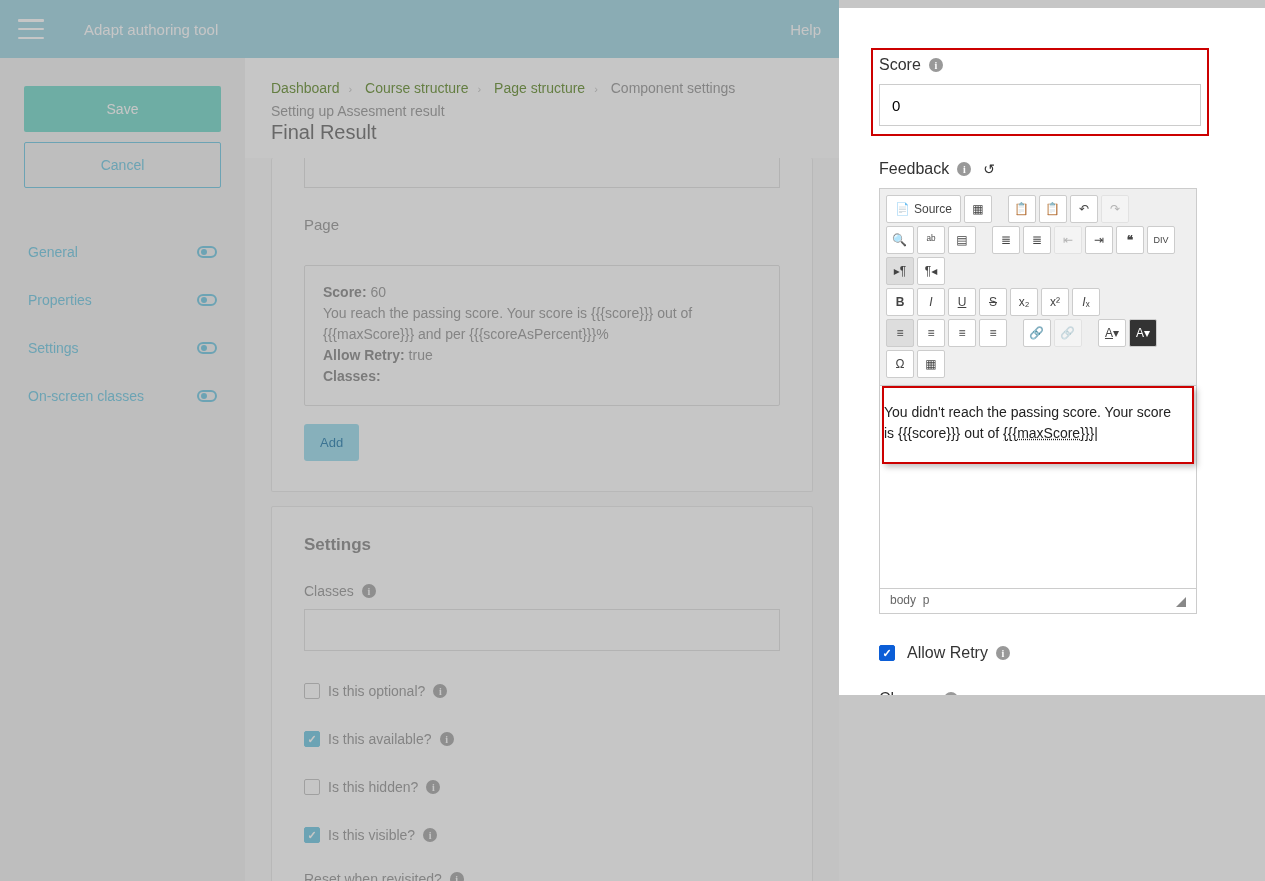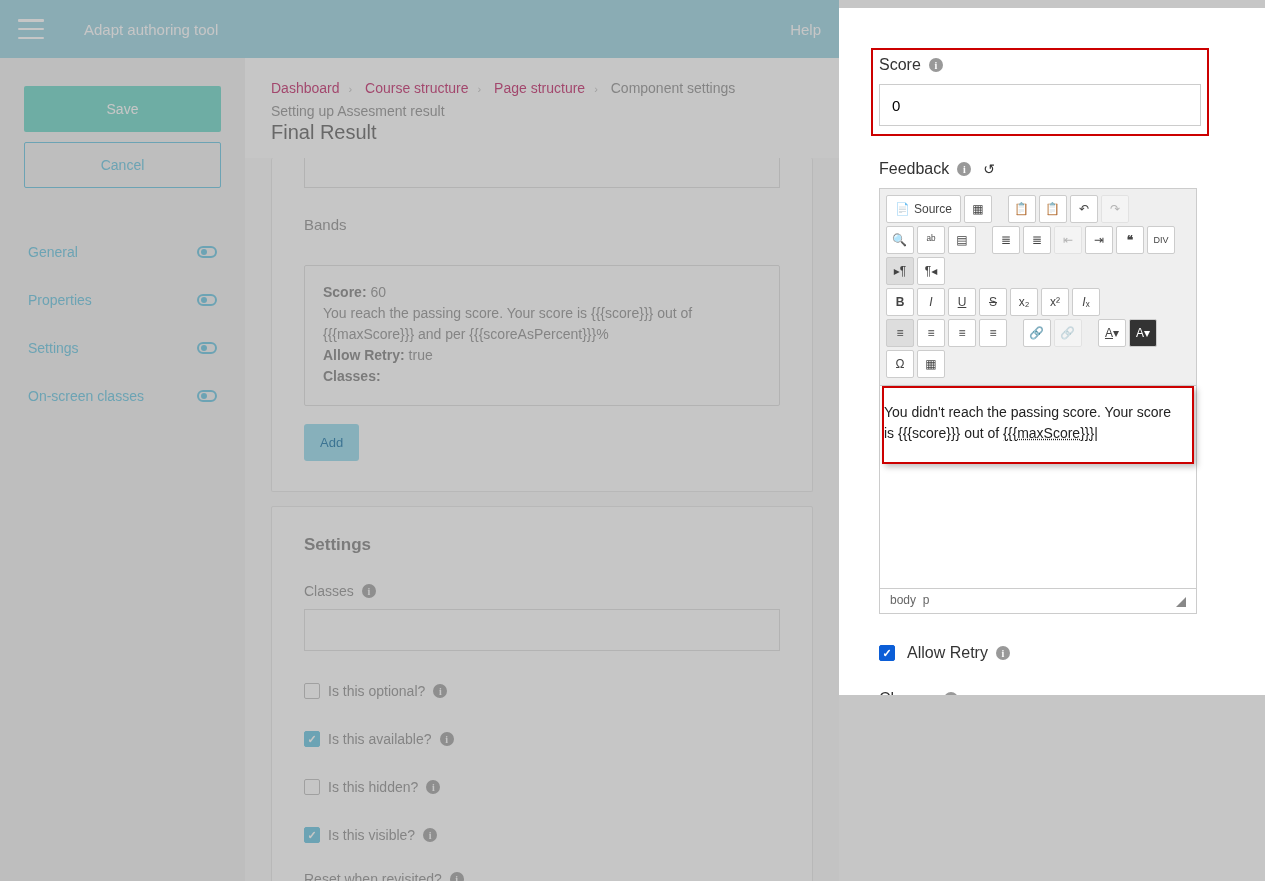--- a/index.html
+++ b/index.html
@@ -20,21 +20,21 @@
 .btn-save { background: #60D2C1; color: #fff; }
 .btn-cancel { background: #f0f0f0; border-color: #5bc0de; color: #5bc0de; }
 .nav-items { margin-top: 40px; }
 .nav-item { display: flex; justify-content: space-between; align-items: center; padding: 16px 4px; color: #5bc0de; cursor: pointer; font-size: 14px; }
 .toggle-icon { width: 20px; height: 12px; border: 2px solid #5bc0de; border-radius: 8px; position: relative; }
 .toggle-icon::after { content: ''; position: absolute; width: 6px; height: 6px; border-radius: 50%; background: #5bc0de; top: 1px; left: 1.5px; }
 
 .main-area { flex: 1; background: #fafafa; overflow: hidden; }
 .main-header { background: #fff; padding: 22px 26px 14px 26px; }
 .breadcrumbs { font-size: 14px; margin-bottom: 7px; }
-.breadcrumbs a { color: #be185d; text-decoration: none; }
+.breadcrumbs a { color: #4d7c0f; text-decoration: none; }
 .breadcrumbs .sep { color: #bbb; margin: 0 9px; font-size: 11px; }
 .breadcrumbs .current { color: #888; }
 .subtitle { color: #888; font-size: 14px; margin-bottom: 2px; }
 .page-title { font-size: 20px; font-weight: 500; color: #555; }
 
 .main-body { padding: 0 26px; }
 .card { background: #fff; border: 1px solid #e5e5e5; border-radius: 2px; margin-top: 14px; padding: 28px 32px 30px 32px; }
 .top-field-border { border: 1px solid #ddd; height: 30px; margin-bottom: 28px; border-top: none; }
 
 .bands-label { color: #888; font-size: 15px; margin-bottom: 16px; }
@@ -127,21 +127,21 @@
           <a>Course structure</a><span class="sep">›</span>
           <a>Page structure</a><span class="sep">›</span>
           <span class="current">Component settings</span>
         </div>
         <div class="subtitle">Setting up Assesment result</div>
         <div class="page-title">Final Result</div>
       </div>
       <div class="main-body">
         <div class="card" style="margin-top:0; border-top:none; padding-top:0;">
           <div class="top-field-border"></div>
-          <div class="bands-label">Bands</div>
+          <div class="bands-label">Page</div>
           <div class="band-box">
             <div><strong>Score:</strong>&nbsp;<span>60</span></div>
             <div>You reach the passing score. Your score is {{{score}}} out of {{{maxScore}}} and per {{{scoreAsPercent}}}%</div>
             <div><strong>Allow Retry:</strong>&nbsp;<span>true</span></div>
             <div><strong>Classes:</strong></div>
           </div>
           <button class="add-btn">Add</button>
         </div>
 
         <div class="card">

